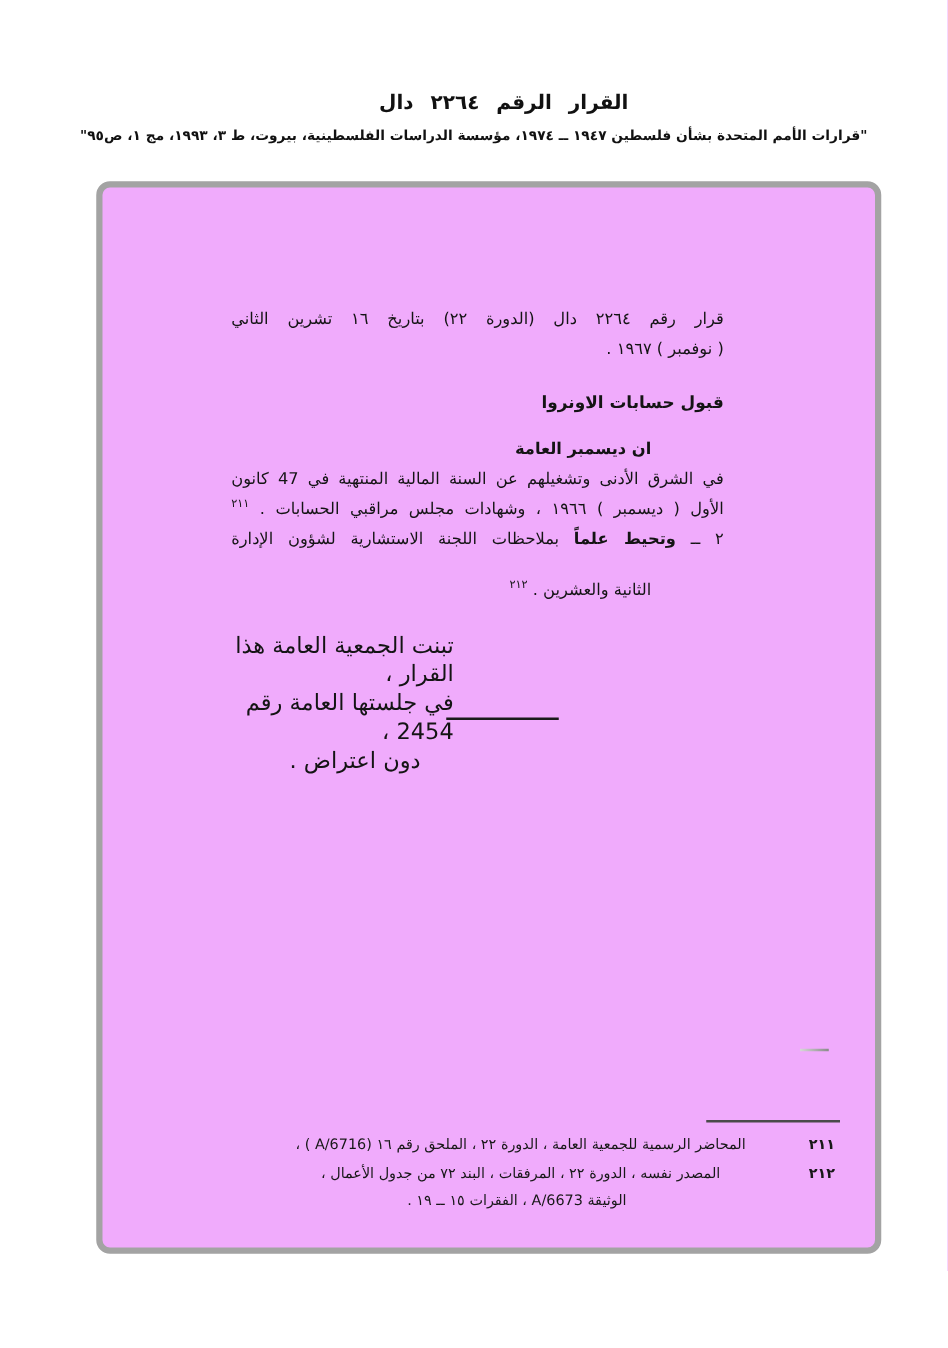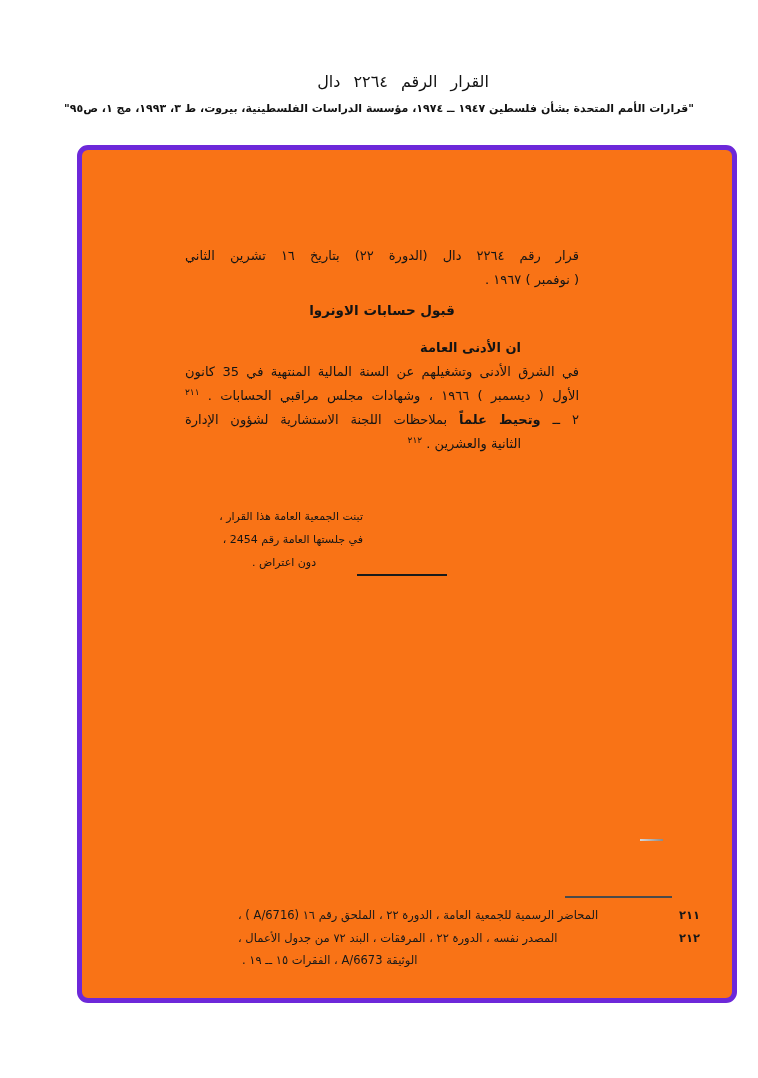--- a/index.html
+++ b/index.html
@@ -4,49 +4,49 @@
 <style>
   html,body{margin:0;padding:0;}
   body{
     width:758px;height:1078px;position:relative;background:#ffffff;
     font-family:"DejaVu Sans", sans-serif;color:#111;overflow:hidden;
   }
   
   .page-title{
     position:absolute;top:72px;left:0;width:758px;box-sizing:border-box;
     padding-left:48px;text-align:center;direction:rtl;
-    font-size:16px;font-weight:normal;word-spacing:8px;letter-spacing:.5px;
+    font-size:16px;font-weight:bold;word-spacing:8px;letter-spacing:.5px;
   }
   .source-citation{
     position:absolute;top:102px;left:0;width:758px;text-align:center;direction:rtl;
     font-size:11px;font-weight:bold;letter-spacing:.2px;
   }
   
   .doc-frame{
     position:absolute;left:77px;top:145px;width:618px;height:848px;
-    border:5px solid #6d28d9;border-radius:11px;background:#f97316;padding-left:32px;
+    border:5px solid #a3a3a3;border-radius:11px;background:#f0abfc;
   }
   
   .doc-column{
     position:absolute;left:103px;top:94px;width:394px;
     direction:rtl;font-size:13px;line-height:24px;color:#141414;
   }
   .line{text-align:right;}
   .j{text-align:justify;text-align-last:justify;}
-  .indent{padding-right:58px;box-sizing:border-box;}
+  .indent{padding-right:58px;box-sizing:border-box;margin-top:17px;}
   .b{font-weight:bold;}
   .section-heading{
-    text-align:center;font-weight:bold;font-size:13.5px;margin-top:6px;
+    text-align:right;font-weight:bold;font-size:13.5px;margin-top:18px;
   }
   .opener{margin-top:14px;font-weight:bold;}
   .ref{font-size:9px;vertical-align:super;line-height:0;letter-spacing:1px;}
   
   .closing{
     position:absolute;left:103px;top:355px;width:178px;
-    direction:rtl;font-size:11px;line-height:23px;color:#141414;
+    direction:rtl;font-size:18px;line-height:23px;color:#141414;
   }
   .closing .c-line{text-align:right;}
   .closing .c-last{text-align:center;padding-left:20px;}
   
   .end-divider{
     position:absolute;left:275px;top:424px;width:90px;height:2px;background:#1a1a1a;
   }
   .artifact-dash{
     position:absolute;left:558px;top:689px;width:23px;height:2px;
     background:linear-gradient(to right,#d8d8d8,#8a8a8a);
@@ -55,40 +55,40 @@
     position:absolute;left:483px;top:746px;width:107px;height:2px;background:#4a4a4a;
   }
   
   .footnotes{
     position:absolute;right:32px;top:754px;width:462px;
     direction:rtl;font-size:11.5px;line-height:22px;color:#181818;
   }
   .footnote{display:flex;gap:15px;margin-bottom:1px;}
   .fn-num{flex:0 0 26px;font-weight:bold;text-align:right;}
   .fn-text{flex:1;}
-  .fn-line{text-align:left;}
+  .fn-line{text-align:center;}
   .fn-line2{padding-left:4px;padding-right:10px;box-sizing:border-box;}
 </style>
 </head>
 <body>
 
 <div class="page-title">القرار الرقم ٢٢٦٤ دال</div>
 <div class="source-citation">"قرارات الأمم المتحدة بشأن فلسطين ١٩٤٧ ــ ١٩٧٤، مؤسسة الدراسات الفلسطينية، بيروت، ط ٣، ١٩٩٣، مج ١، ص٩٥"</div>
 
 <div class="doc-frame">
 
   <div class="doc-column">
     <div class="line j">قرار رقم ٢٢٦٤ دال (الدورة ٢٢) بتاريخ ١٦ تشرين الثاني</div>
     <div class="line">( نوفمبر ) ١٩٦٧ .</div>
 
     <div class="section-heading">قبول حسابات الاونروا</div>
 
-    <div class="line opener indent">ان الأدنى العامة</div>
+    <div class="line opener indent">ان ديسمبر العامة</div>
 
-    <div class="line j">في الشرق الأدنى وتشغيلهم عن السنة المالية المنتهية في 35 كانون</div>
+    <div class="line j">في الشرق الأدنى وتشغيلهم عن السنة المالية المنتهية في 47 كانون</div>
     <div class="line j">
       <span>الأول ( ديسمبر ) ١٩٦٦ ، وشهادات مجلس مراقبي الحسابات .</span>
       <sup class="ref">٢١١</sup>
     </div>
 
     <div class="line j">
       <span>٢ ــ</span>
       <span class="b">وتحيط علماً</span>
       <span>بملاحظات اللجنة الاستشارية لشؤون الإدارة</span>
     </div>

